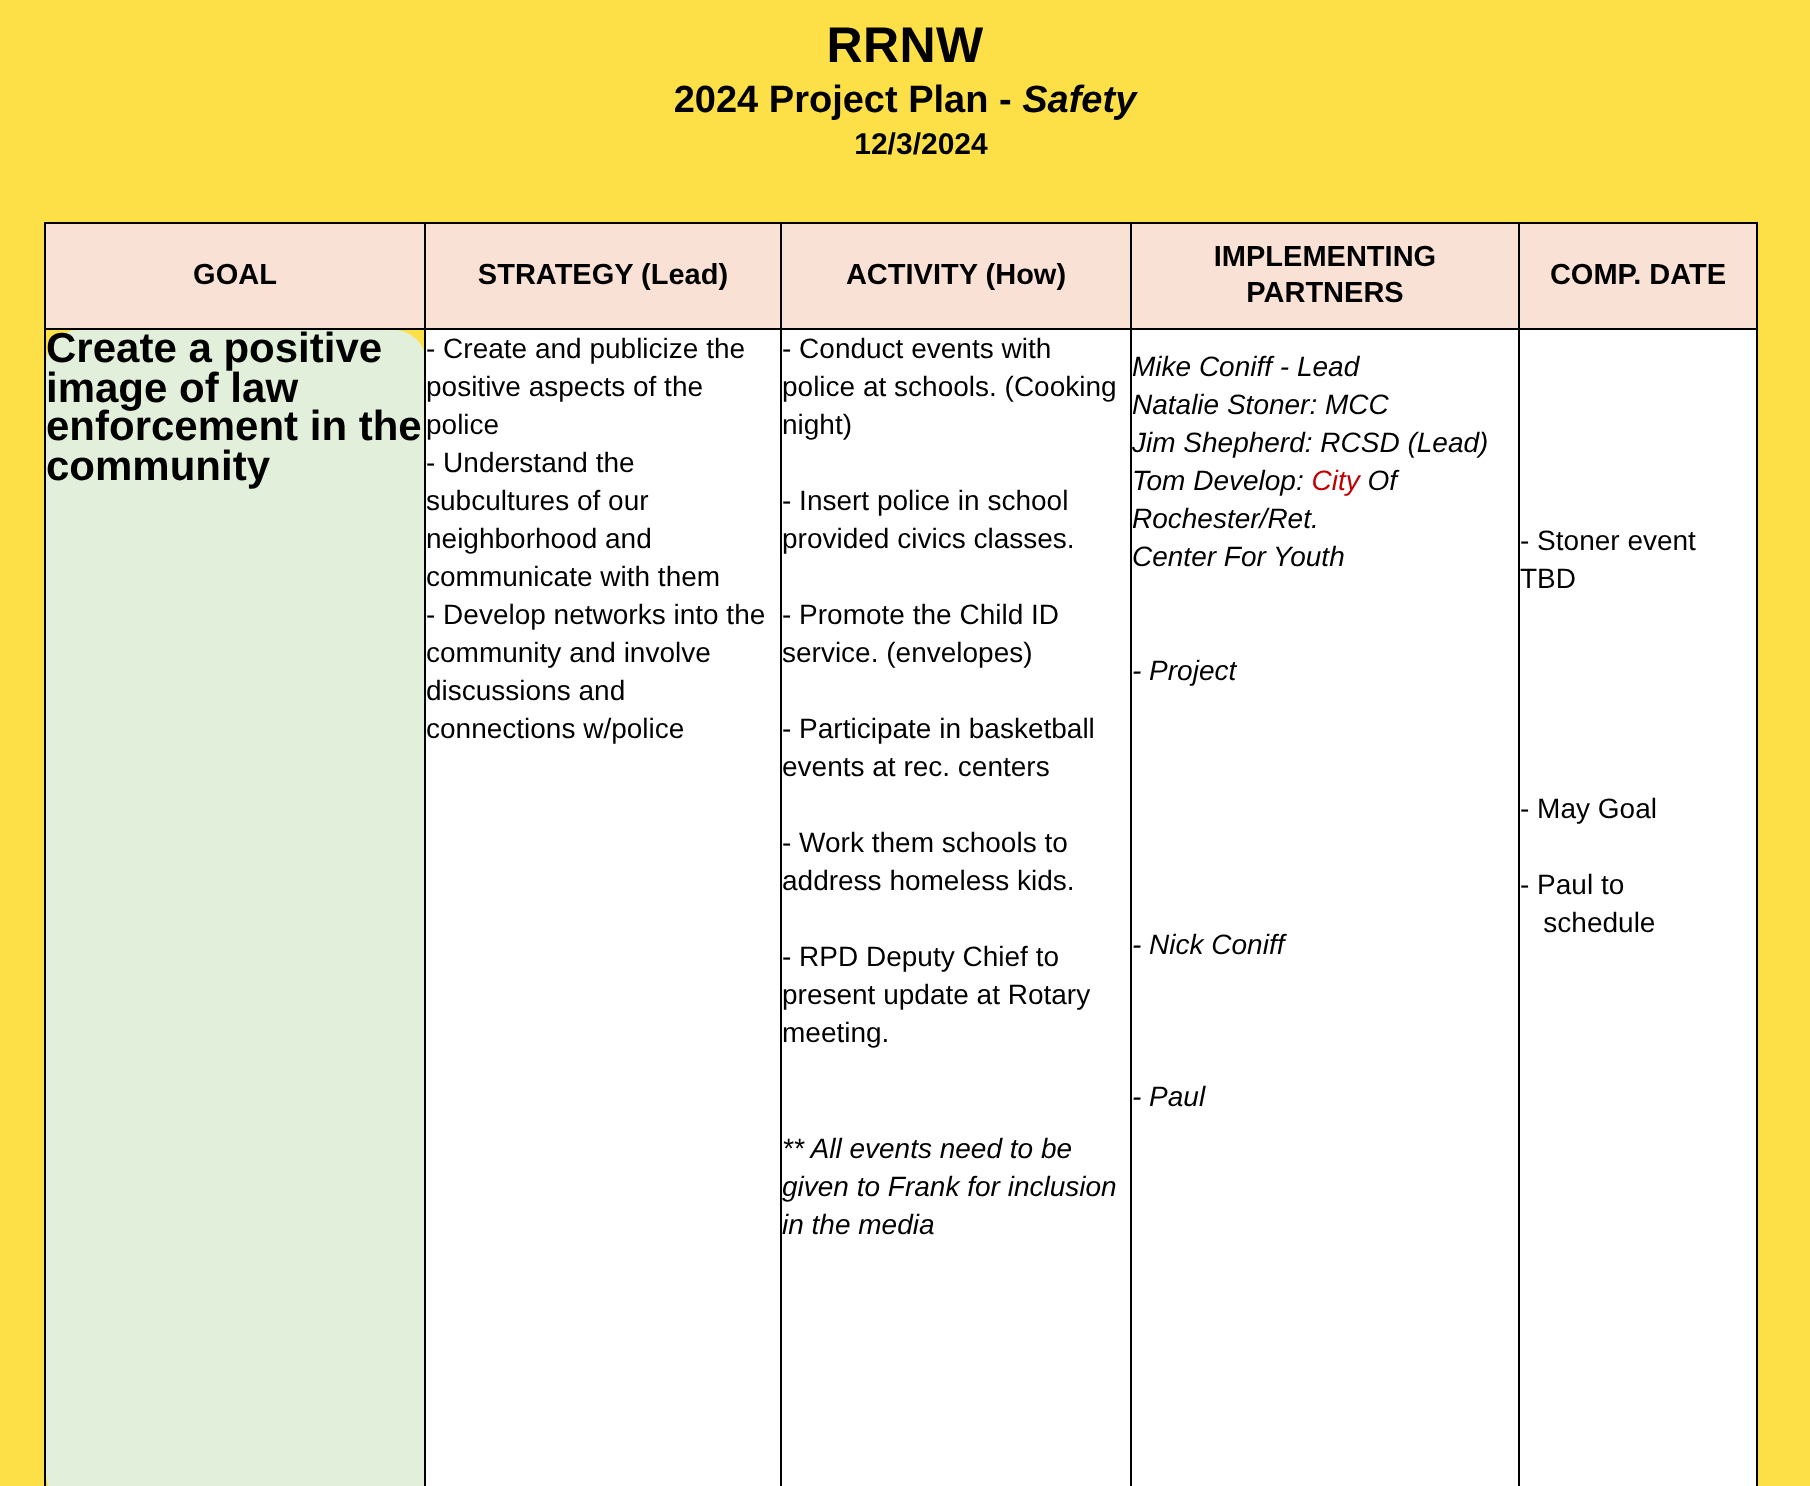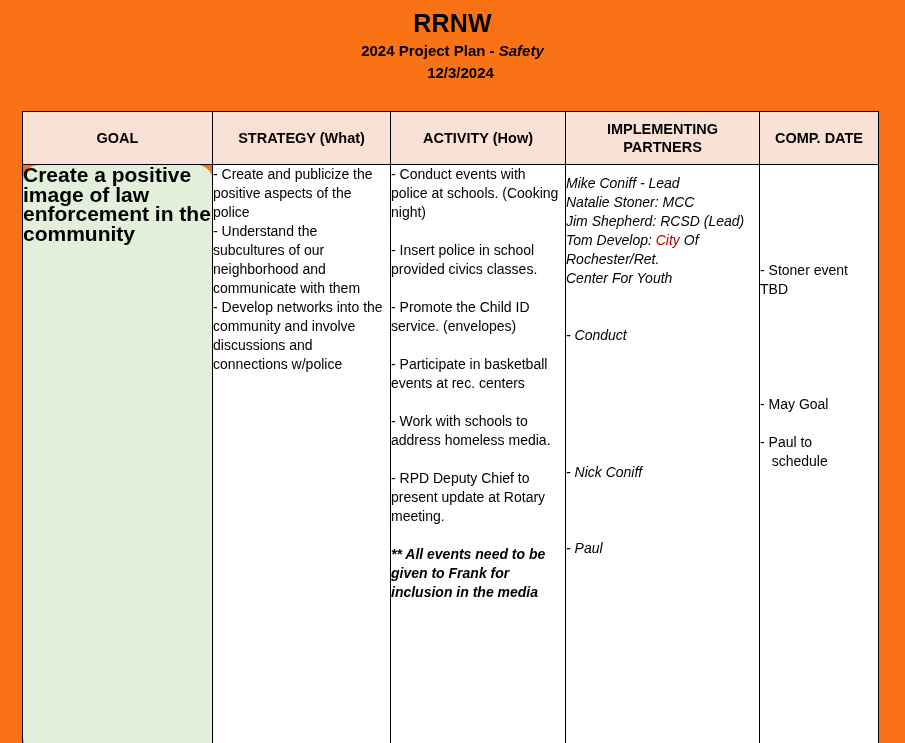--- a/index.html
+++ b/index.html
@@ -12,39 +12,39 @@
     height: 743px;
     font-family: "Liberation Sans", sans-serif;
     color: #000000;
     overflow: hidden;
   }
 
   .page {
     position: relative;
     width: 905px;
     height: 743px;
-    background: #f97316;
+    background: #fde047;
   }
 
   
   .title-block {
     position: absolute;
     left: 0;
     top: 8px;
     width: 905px;
     text-align: center;
   }
   .title-main {
     font-size: 25px;
     font-weight: bold;
     line-height: 30px;
     letter-spacing: 0.2px;
   }
   .title-sub {
-    font-size: 15px;
+    font-size: 19px;
     font-weight: bold;
     line-height: 25px;
   }
   .title-sub .topic {
     font-style: italic;
   }
   .title-date {
     font-size: 15px;
     font-weight: bold;
     line-height: 19px;
@@ -100,22 +100,23 @@
 
   .blk { margin: 0 0 0 0; }
   .blk + .blk { margin-top: 0; }
   .gap-md { height: 19px; }
   .gap-lg { height: 38px; }
   .gap-xl { height: 57px; }
   .gap-xxl { height: 96px; }
   .gap-xxxl { height: 118px; }
 
   .note-bold {
-    font-weight: bold;
+    font-weight: normal;
     font-style: italic;
+    margin-top: 20px;
   }
   .hl-red { color: #c00000; }
 
   .partners-line { white-space: pre-wrap; }
 
   
   .row-main td { height: 578px; }
 </style>
 </head>
 <body>
@@ -132,21 +133,21 @@
     <colgroup>
       <col class="c-goal">
       <col class="c-strategy">
       <col class="c-activity">
       <col class="c-partners">
       <col class="c-date">
     </colgroup>
     <thead>
       <tr>
         <th>GOAL</th>
-        <th>STRATEGY (What)</th>
+        <th>STRATEGY (Lead)</th>
         <th>ACTIVITY (How)</th>
         <th>IMPLEMENTING PARTNERS</th>
         <th>COMP. DATE</th>
       </tr>
     </thead>
     <tbody>
       <tr class="row-main">
 
         <td class="cell-goal">
           <div>Create a positive image of law enforcement in the community</div>
@@ -160,36 +161,36 @@
 
         <td class="cell-body">
           <div class="blk">- Conduct events with police at schools. (Cooking night)</div>
           <div class="gap-md"></div>
           <div class="blk">- Insert police in school provided civics classes.</div>
           <div class="gap-md"></div>
           <div class="blk">- Promote the Child ID service. (envelopes)</div>
           <div class="gap-md"></div>
           <div class="blk">- Participate in basketball events at rec. centers</div>
           <div class="gap-md"></div>
-          <div class="blk">- Work with schools to address homeless media.</div>
+          <div class="blk">- Work them schools to address homeless kids.</div>
           <div class="gap-md"></div>
           <div class="blk">- RPD Deputy Chief to present update at Rotary meeting.</div>
           <div class="gap-md"></div>
           <div class="blk note-bold">** All events need to be given to Frank for inclusion in the media</div>
         </td>
 
         <td class="cell-body tight">
           <div class="blk">Mike Coniff - Lead</div>
           <div class="blk">Natalie Stoner: MCC</div>
           <div class="blk">Jim Shepherd: RCSD (Lead)</div>
           <div class="blk"><span>Tom Develop:  </span><span class="hl-red">City</span><span> Of Rochester/Ret.</span></div>
           <div class="blk">Center For Youth</div>
 
           <div class="gap-lg"></div>
-          <div class="blk">- Conduct</div>
+          <div class="blk">- Project</div>
 
           <div class="gap-xxxl"></div>
           <div class="blk">- Nick Coniff</div>
 
           <div class="gap-xl"></div>
           <div class="blk">- Paul</div>
         </td>
 
         <td class="cell-body">
           <div class="gap-xxl"></div>

